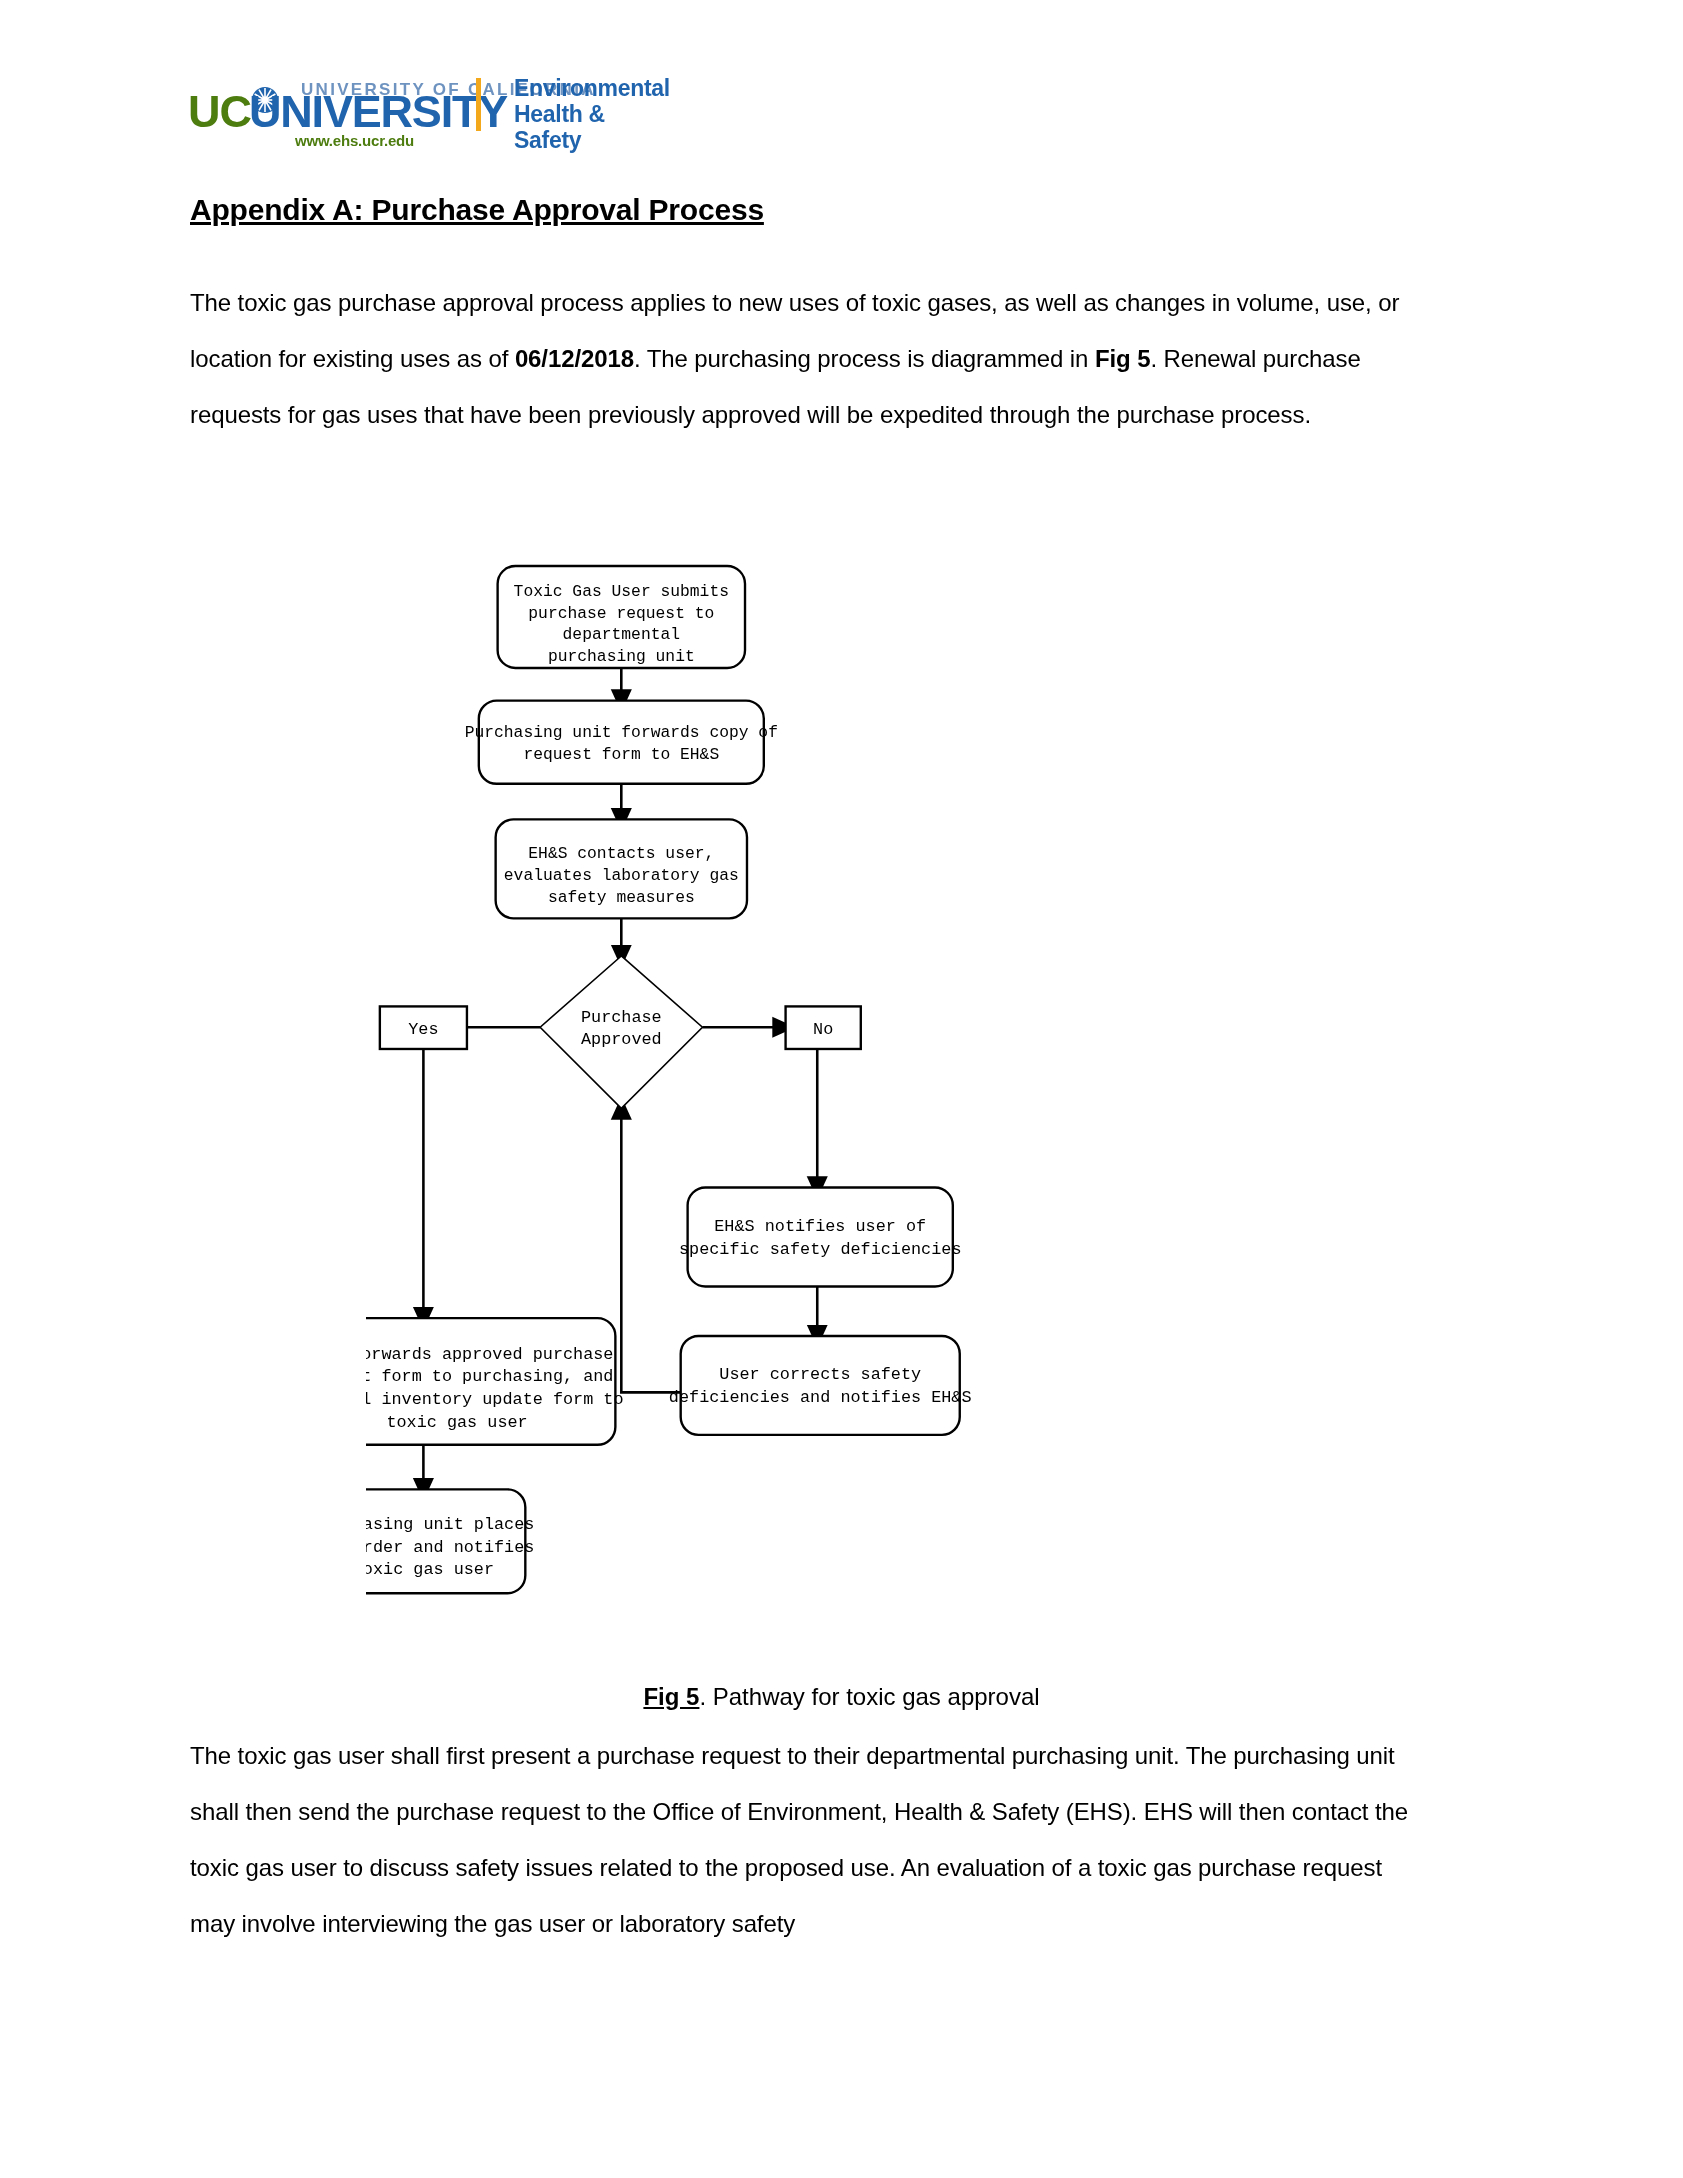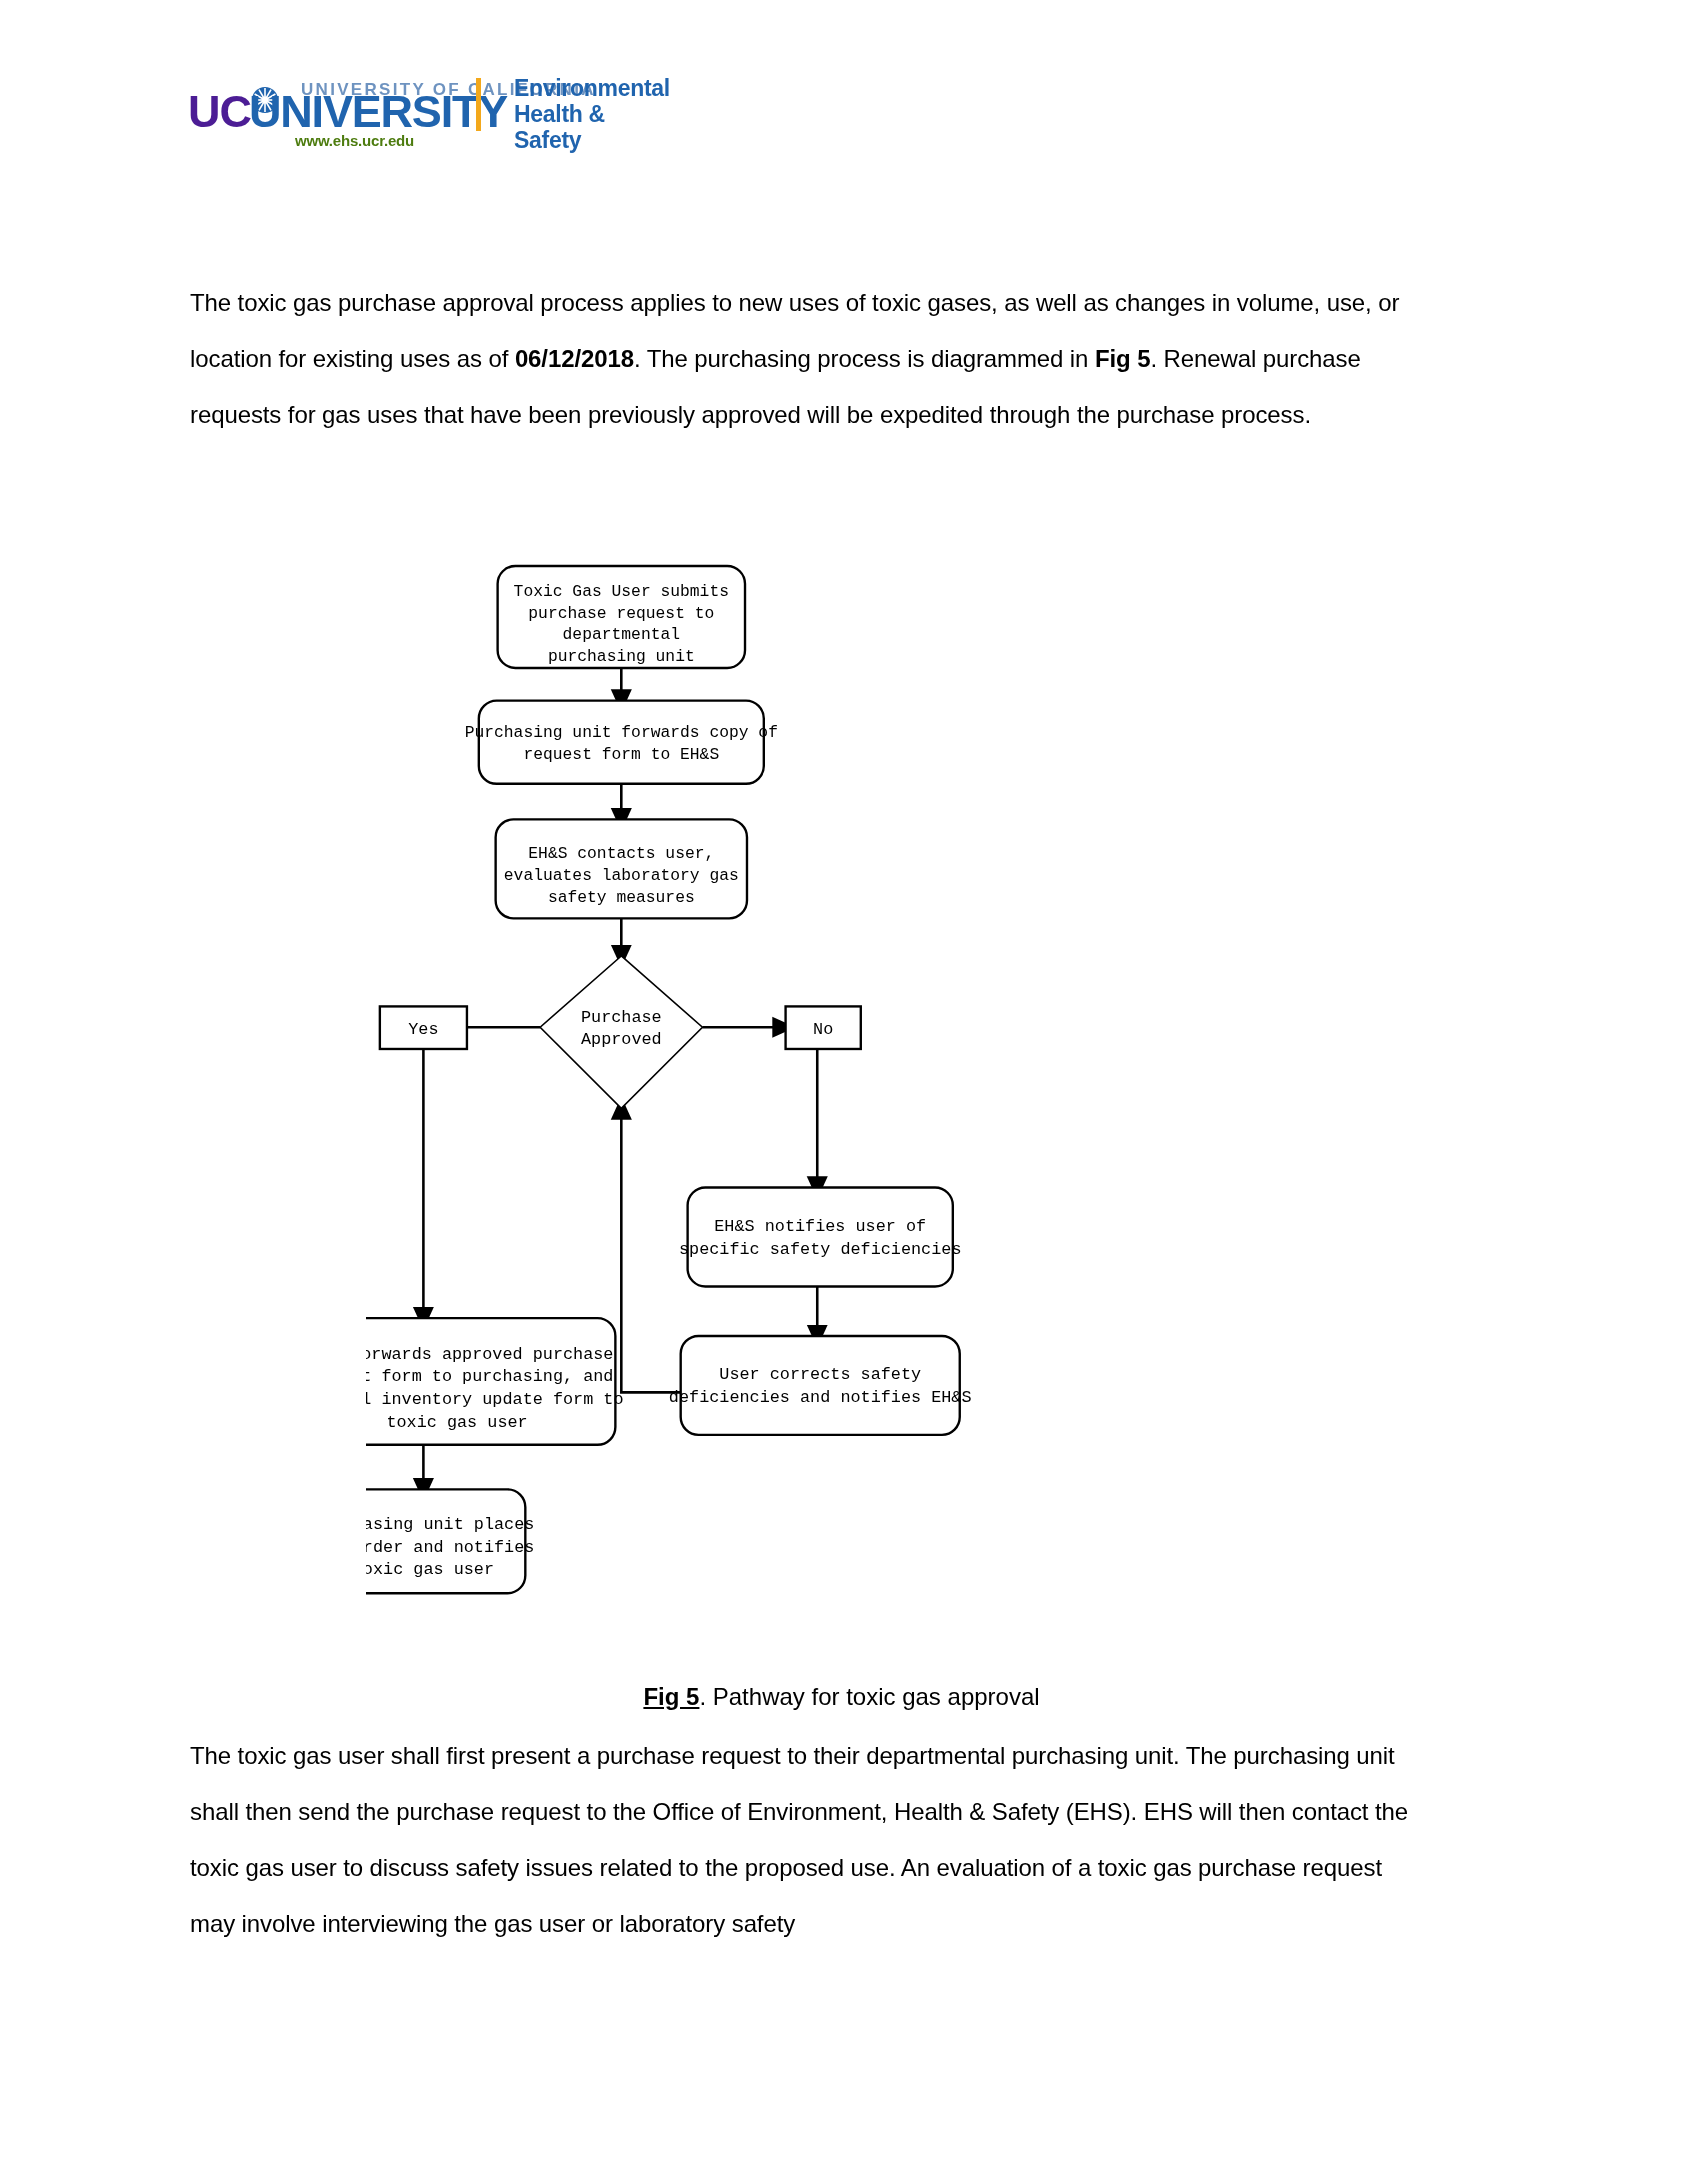--- a/index.html
+++ b/index.html
@@ -32,21 +32,21 @@
     width: 465px;
     height: 71px;
   }
   .logo-uc {
     position: absolute;
     left: 0px;
     top: 12px;
     font-size: 45px;
     font-weight: bold;
     letter-spacing: -1px;
-    color: #4c1d95;
+    color: #4d7c0f;
     font-family: "Liberation Sans", sans-serif;
     line-height: 1;
   }
   .logo-sunburst {
     position: absolute;
     left: 63px;
     top: 9px;
     width: 28px;
     height: 28px;
   }
@@ -207,20 +207,21 @@
     <div class="logo-riverside">UNIVERSITY</div>
     <div class="logo-uofc">UNIVERSITY OF CALIFORNIA</div>
     <div class="logo-divider"></div>
     <div class="logo-ehs">
       <div>Environmental</div>
       <div>Health &amp; Safety</div>
     </div>
     <div class="logo-url">www.ehs.ucr.edu</div>
   </div>
 
+  <div class="heading">Appendix A:  Purchase Approval Process</div>
 
   <div class="para para-1">
     <span>The toxic gas purchase approval process applies to new uses of toxic gases, as well as changes in volume, use, or location for existing uses as of </span><b>06/12/2018</b><span>. The purchasing process is diagrammed in </span><b>Fig 5</b><span>. Renewal purchase requests for gas uses that have been previously approved will be expedited through the purchase process.</span>
   </div>
 
   <div class="flow">
     <svg width="950" height="1079" viewBox="0 0 960 1090">
       <defs>
         <marker id="ah" markerWidth="9" markerHeight="9" refX="4.4" refY="4.5" orient="auto">
           <path d="M0,0.4 L9,4.5 L0,8.6 z" class="arrowhead"></path>

